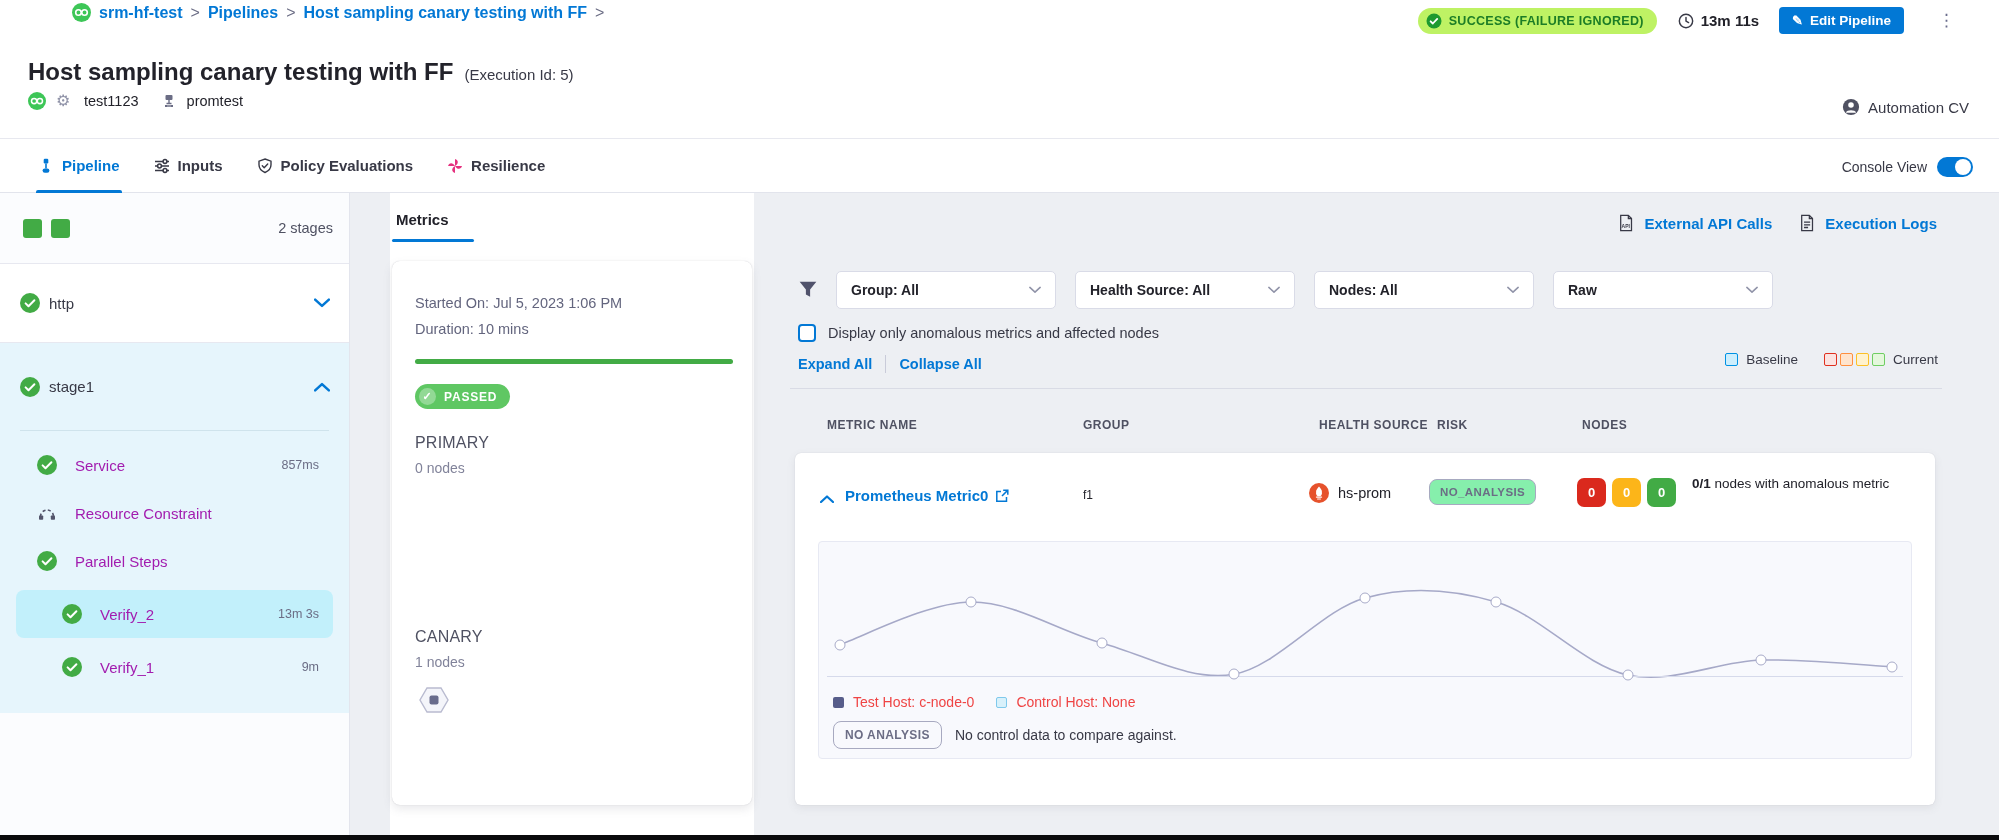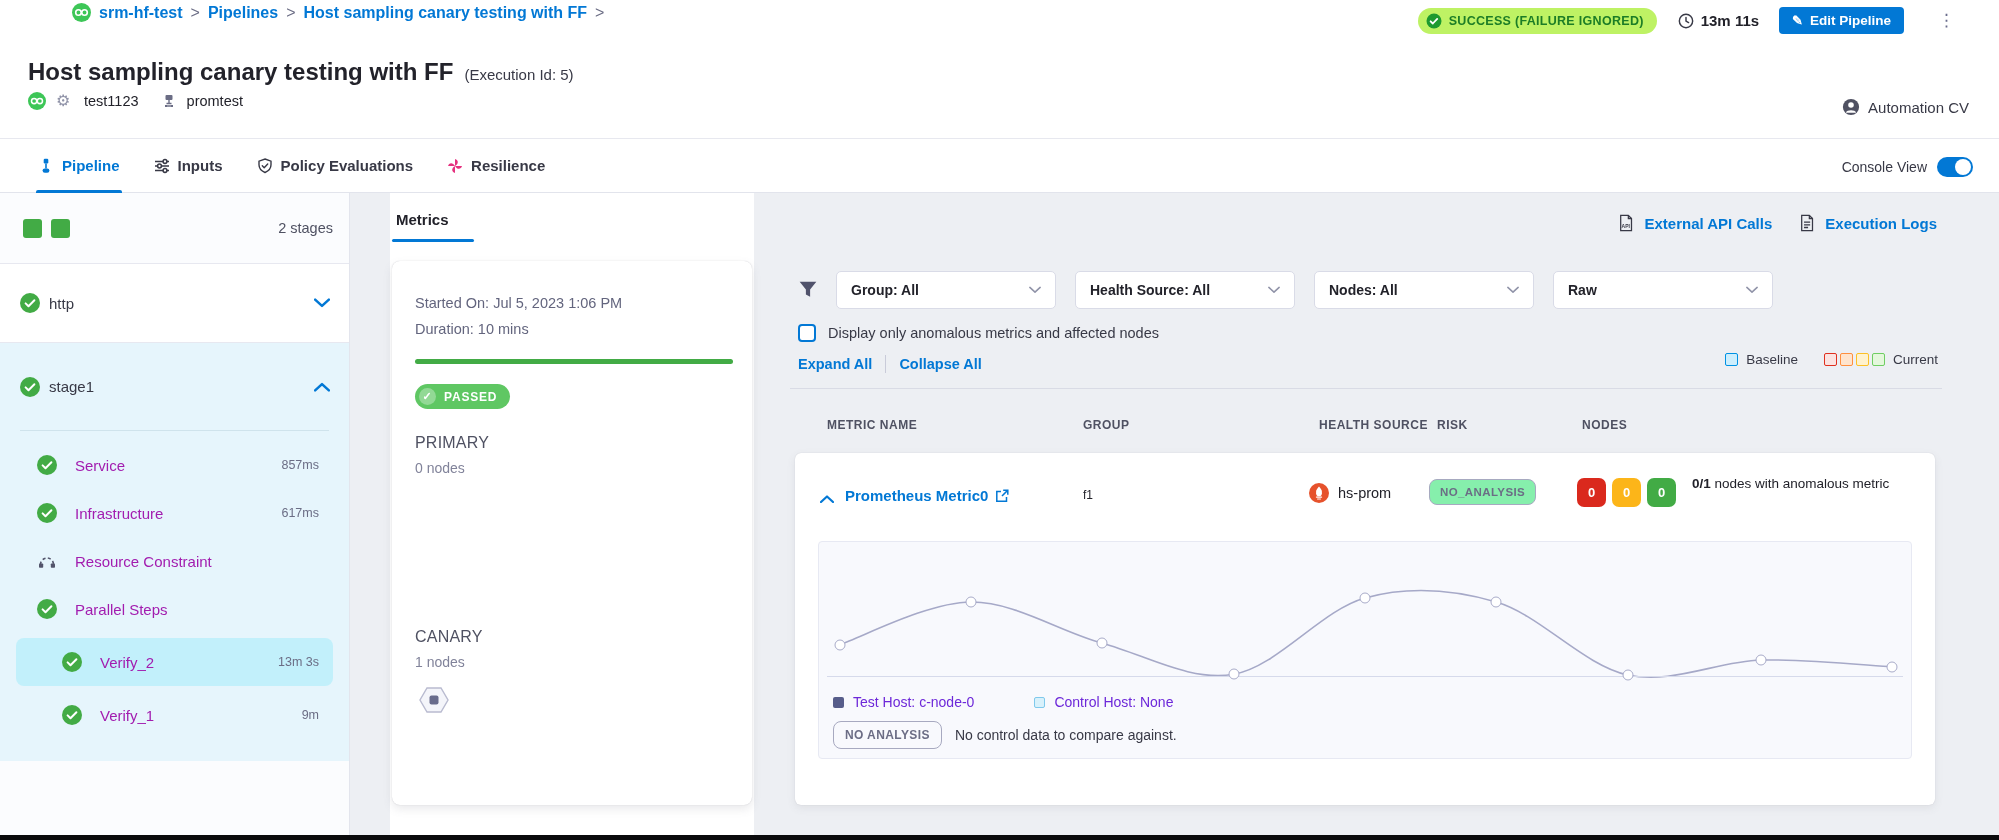--- a/index.html
+++ b/index.html
@@ -107,21 +107,21 @@
   .m-badges { left:782px; top:7px; display:flex; gap:6px; }
   .node-badge { width:29px; height:29px; border-radius:7px; color:#fff; font-size:13px; font-weight:700; display:flex; align-items:center; justify-content:center; }
   .m-summary { left:897px; top:4px; width:215px; font-size:13.5px; line-height:17px; color:#22222a; }
   .m-summary b { font-weight:700; }
 
   .chart-card { position:absolute; left:23px; right:23px; top:88px; height:218px; background:#f8f9fd; border:1px solid #e7e9f3; border-radius:4px; }
   .chart-plot { position:absolute; left:8px; right:8px; top:4px; height:135px; }
   .chart-plot svg { position:absolute; left:0; top:0; width:100%; height:135px; }
   .chart-axis { position:absolute; left:0; right:0; top:130px; height:1px; background:#d6daeb; }
   .marker { position:absolute; width:11px; height:11px; border-radius:50%; background:#fff; border:1.5px solid #a8abc9; transform:translate(-50%,-50%); cursor:pointer; }
-  .chart-legend { position:absolute; left:14px; top:152px; display:flex; align-items:center; gap:60px; font-size:14px; color:#6d28d9; }
+  .chart-legend { position:absolute; left:14px; top:152px; display:flex; align-items:center; gap:22px; font-size:14px; color:#ef4444; }
   .cl-item { display:flex; align-items:center; gap:9px; }
   .cl-sq-test { width:11px; height:11px; border-radius:2px; background:#575d8a; }
   .cl-sq-control { width:11px; height:11px; border-radius:2px; background:#d8f1fb; border:1.5px solid #7fc9ec; }
   .analysis-row { position:absolute; left:14px; top:179px; display:flex; align-items:center; gap:13px; font-size:14px; color:#383946; }
   .analysis-badge { border:1px solid #a7a9c0; border-radius:8px; padding:6px 11px; font-size:12px; font-weight:700; letter-spacing:.4px; color:#6b6d85; background:transparent; }
 
   .bottom-edge { position:absolute; left:0; bottom:0; width:100%; height:5px; background:#0a0a0c; }
 </style>
 </head>
 <body>
@@ -316,31 +316,20 @@
               <svg viewBox="0 0 20 20">
                 <circle cx="10" cy="10" r="10" fill="#42ab45"></circle>
                 <path d="M5.6 10.4l2.9 2.9 5.9-6" stroke="#fff" stroke-width="2" fill="none" stroke-linecap="round" stroke-linejoin="round"></path>
               </svg>
             </span>
 
             <span class="step-label">Service</span>
             <span class="step-duration">857ms</span>
           </div>
 
-          <div class="step-row">
-            <span class="ic20">
-              <svg viewBox="0 0 20 20">
-                <circle cx="10" cy="10" r="10" fill="#42ab45"></circle>
-                <path d="M5.6 10.4l2.9 2.9 5.9-6" stroke="#fff" stroke-width="2" fill="none" stroke-linecap="round" stroke-linejoin="round"></path>
-              </svg>
-            </span>
-
-            <span class="step-label">Infrastructure</span>
-            <span class="step-duration">617ms</span>
-          </div>
 
           <div class="step-row">
 
             <span class="ic20">
               <svg viewBox="0 0 20 18">
                 <path d="M3.5 12.5a6.5 6.5 0 0 1 13 0" fill="none" stroke="#52546b" stroke-width="1.6" stroke-dasharray="3 2.4"></path>
                 <rect x="2" y="11.5" width="4.2" height="4.2" rx="0.8" fill="#52546b"></rect>
                 <rect x="13.8" y="11.5" width="4.2" height="4.2" rx="0.8" fill="#52546b"></rect>
               </svg>
             </span>

